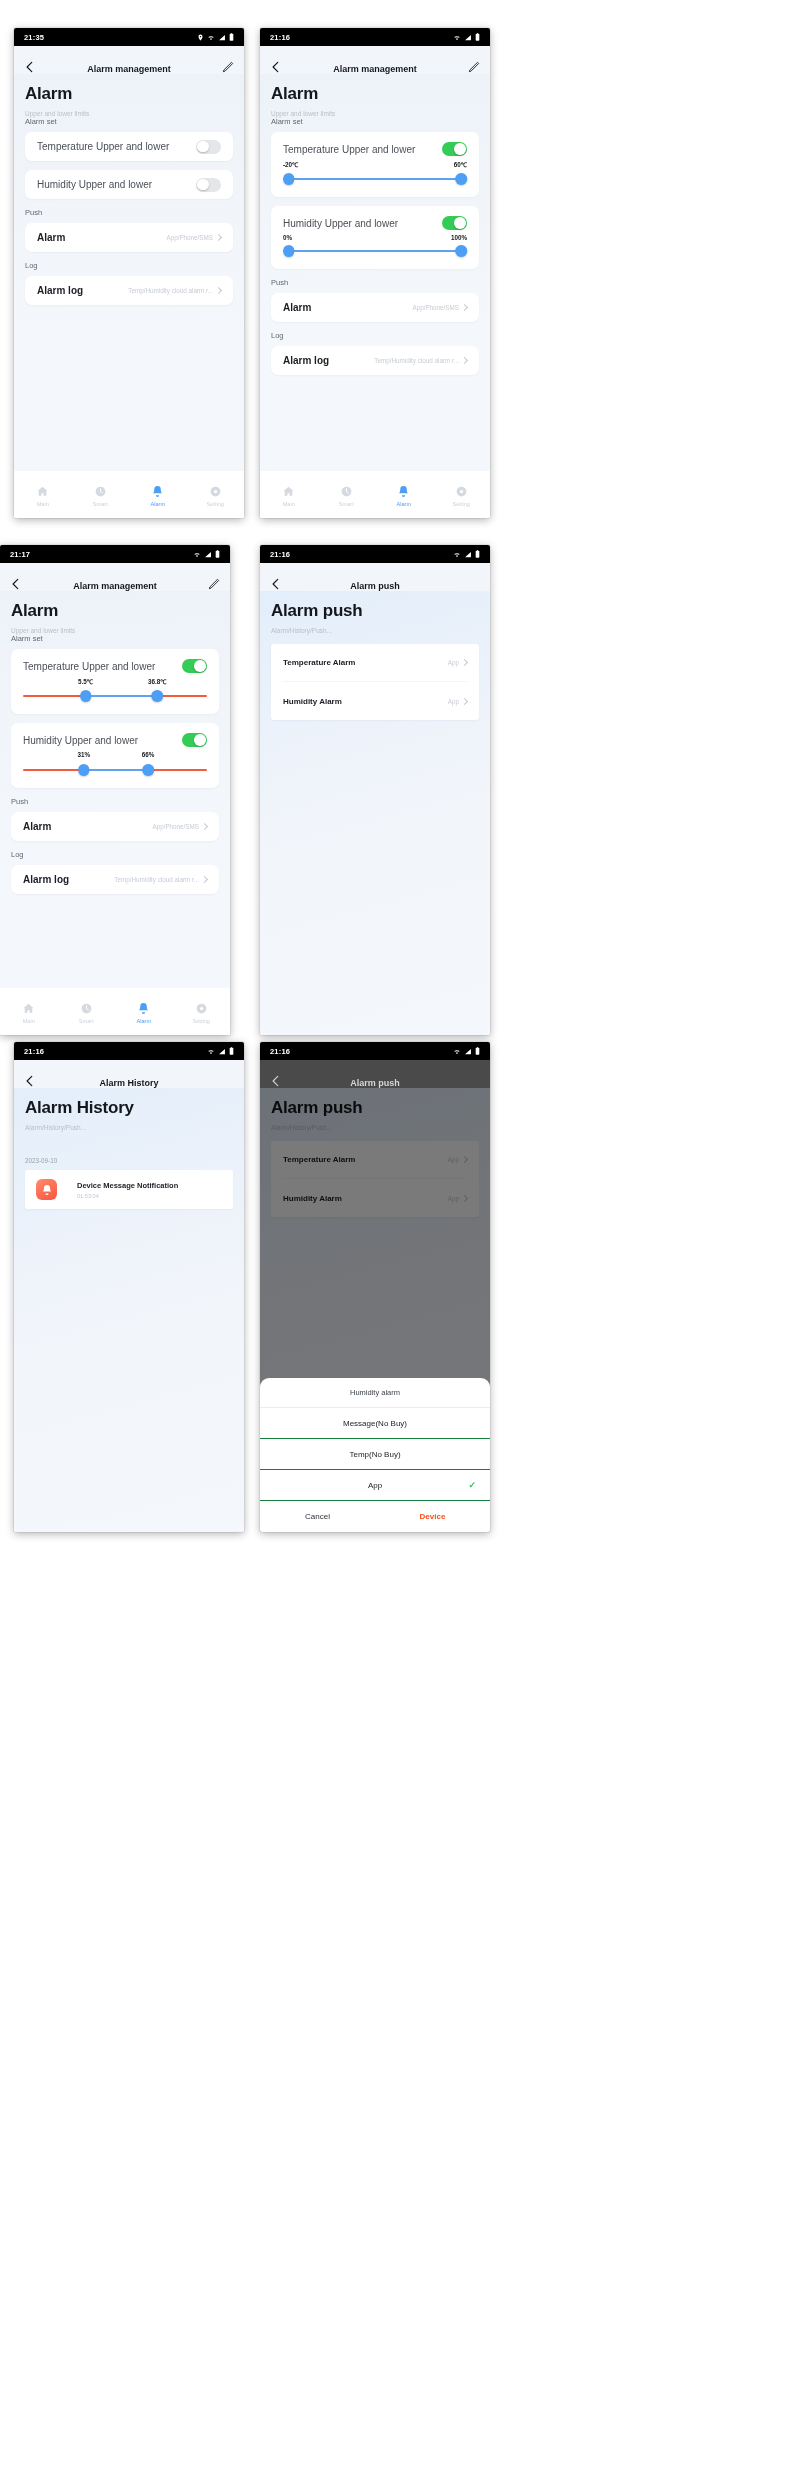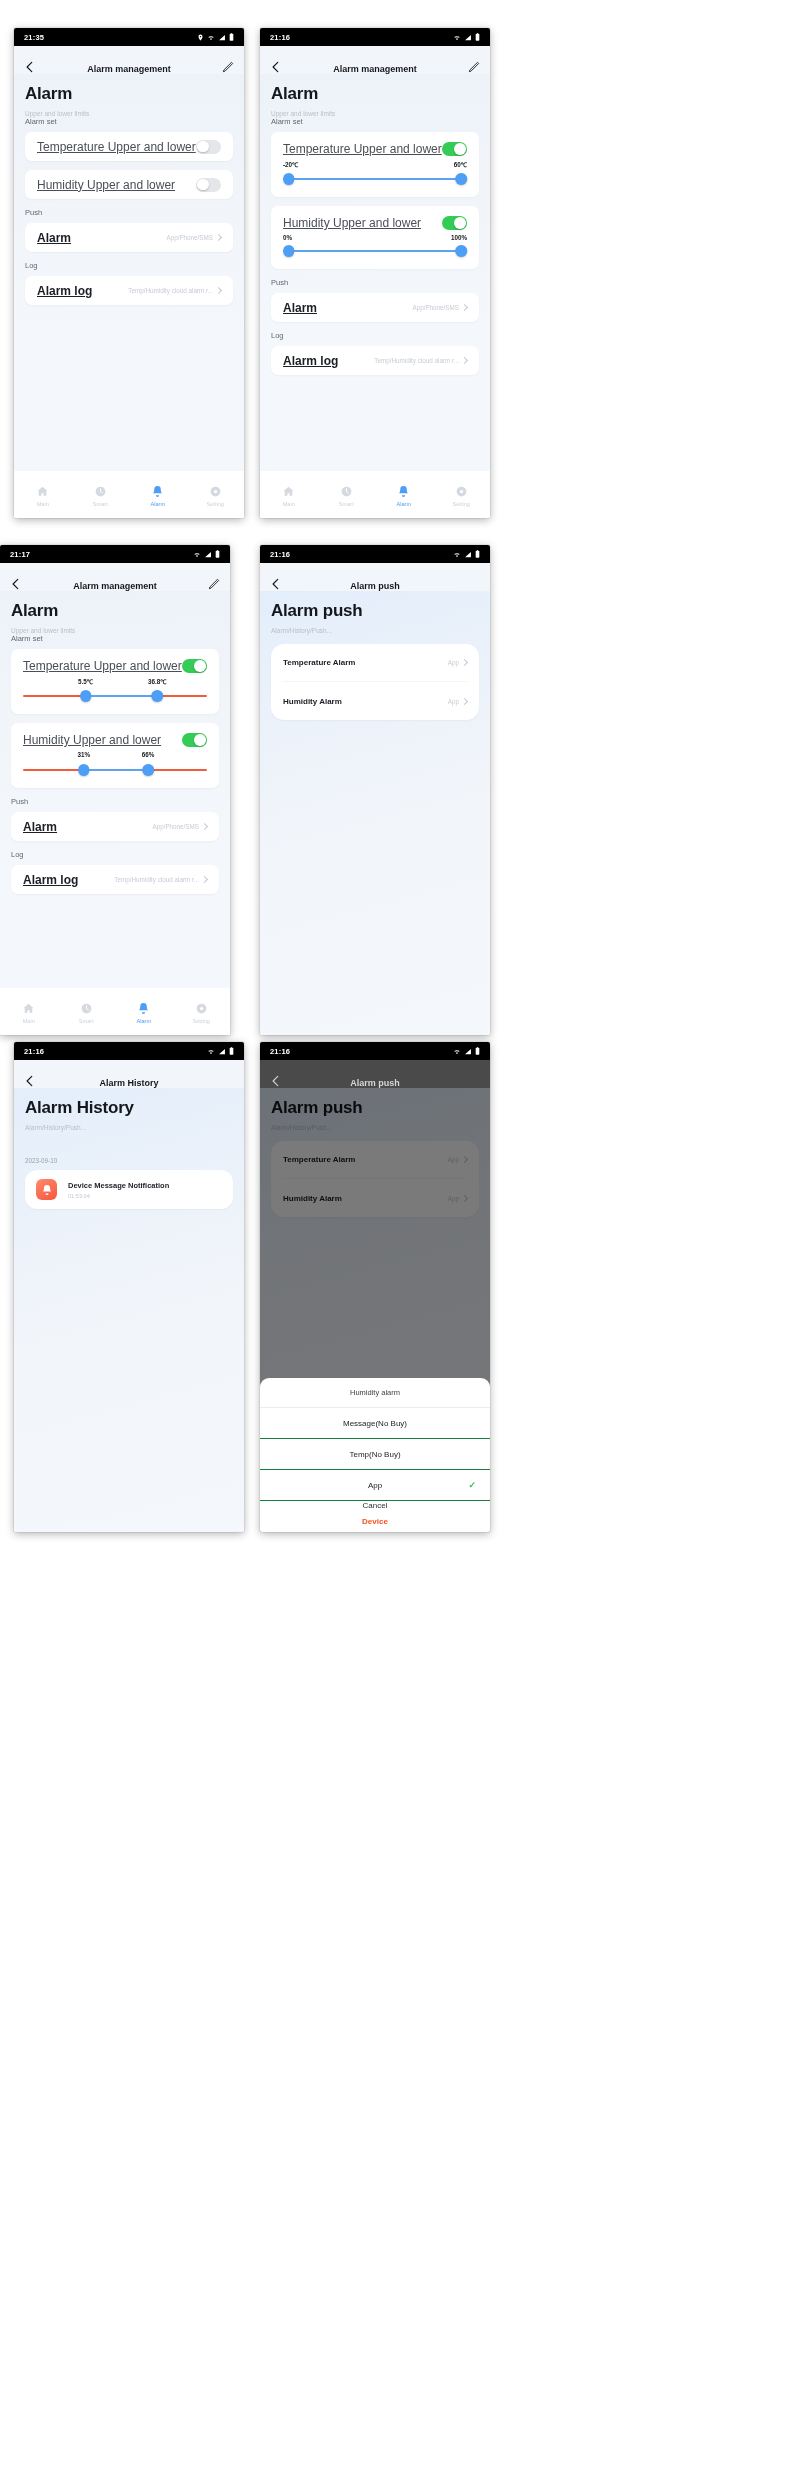--- a/index.html
+++ b/index.html
@@ -108,23 +108,22 @@
     margin-bottom: 9px;
     padding: 0 12px;
   }
   .row {
     height: 29px;
     display: flex;
     align-items: center;
     justify-content: space-between;
   }
   .row-label {
-    font-size: 12px;
+    font-size: 10px;
     color: #4a4f57;
-    text-decoration: underline;
   }
   .row-label.bold { font-weight: bold; color: #1b1e24; }
   .row-right {
     display: flex; align-items: center; gap: 3px;
     font-size: 6.3px; color: #c6ccd4;
   }
   .chev {
     width: 5px; height: 5px;
     border-right: 1px solid #c3c9d1;
     border-top: 1px solid #c3c9d1;
@@ -215,42 +214,42 @@
     align-items: center;
     gap: 3px;
   }
   .tab .tlabel { font-size: 5.6px; color: #cdd2d9; }
   .tab.active .tlabel { color: #4d9ef5; }
   .tab svg { display: block; }
 
   
   .push-card {
     background: #fff;
-    border-radius: 13px;
+    border-radius: 3px;
     box-shadow: 0 1px 2px rgba(50,70,110,0.05);
     padding: 0 12px;
     margin-top: 10px;
   }
   .push-row {
     height: 38px;
     display: flex; align-items: center; justify-content: space-between;
     border-bottom: 1px solid #f3f4f6;
   }
   .push-row:last-child { border-bottom: none; }
   .push-row .pl { font-size: 8px; font-weight: bold; color: #1b1e24; }
   .push-row .pr { display:flex; align-items:center; gap:3px; font-size: 6.3px; color: #c6ccd4; }
 
   
   .hist-date { font-size: 6.3px; color: #9aa1ab; margin-top: 26px; margin-bottom: 6px; }
   .hist-card {
     background: #fff;
-    border-radius: 12px;
+    border-radius: 2px;
     box-shadow: 0 1px 2px rgba(50,70,110,0.05);
     padding: 9px 11px;
-    display: flex; align-items: center; gap: 11px;
+    display: flex; align-items: center; gap: 20px;
   }
   .hist-ic {
     width: 21px; height: 21px; border-radius: 6px;
     background: linear-gradient(150deg, #ff8a6a, #f5573f);
     display: flex; align-items: center; justify-content: center;
     flex: none;
   }
   .hist-tx .h1 { font-size: 7.5px; font-weight: bold; color: #1b1e24; }
   .hist-tx .h2 { font-size: 5.6px; color: #c2c8d0; margin-top: 3px; }
 
@@ -278,21 +277,21 @@
     font-size: 8px; color: #1b1e24;
     border-bottom: 1px solid #15803d;
     position: relative;
   }
   .sm-item .check {
     position: absolute; right: 14px;
     color: #37c05a; font-size: 9px; font-weight: bold;
   }
   .sm-footer {
     height: 31px;
-    display: flex; align-items: center; flex-direction: column;
+    display: flex; align-items: center;
   }
   .sm-footer > div {
     flex: 1;
     text-align: center;
     font-size: 8px;
   }
   .sm-cancel { color: #2c3138; }
   .sm-confirm { color: #f4511e; font-weight: bold; }
 </style>
 </head>

